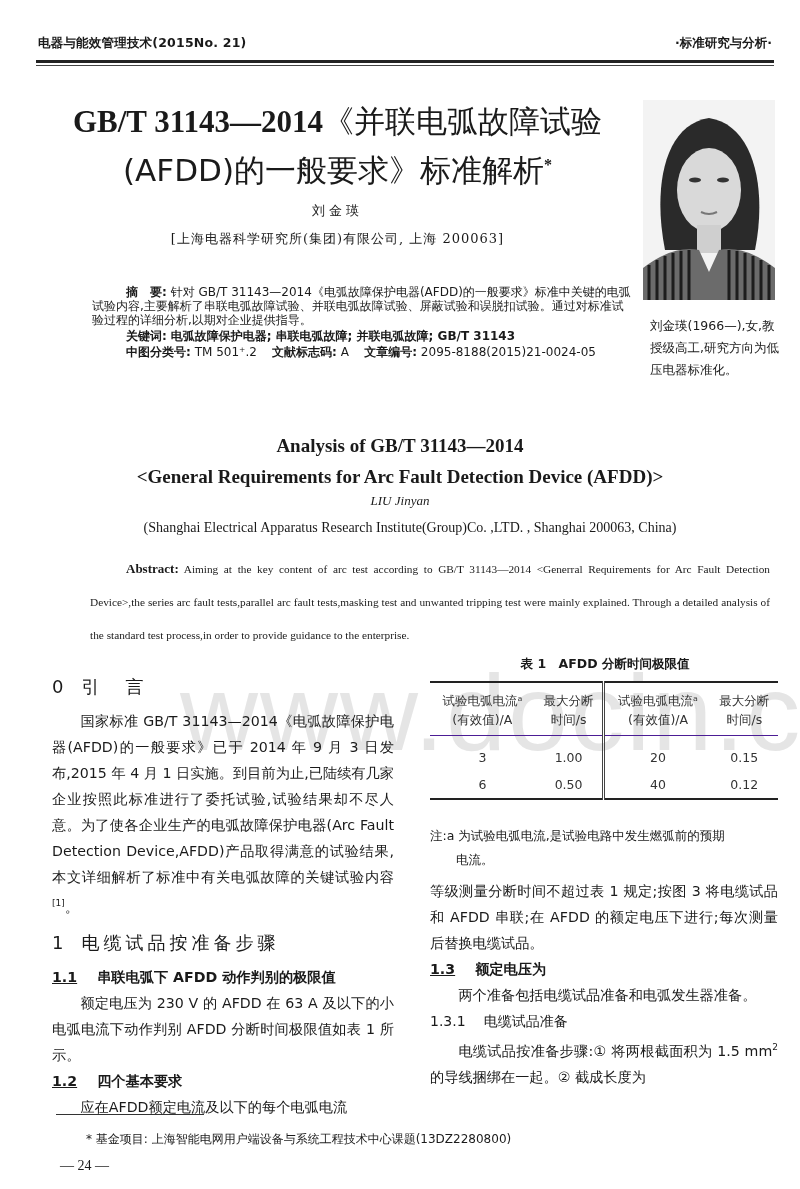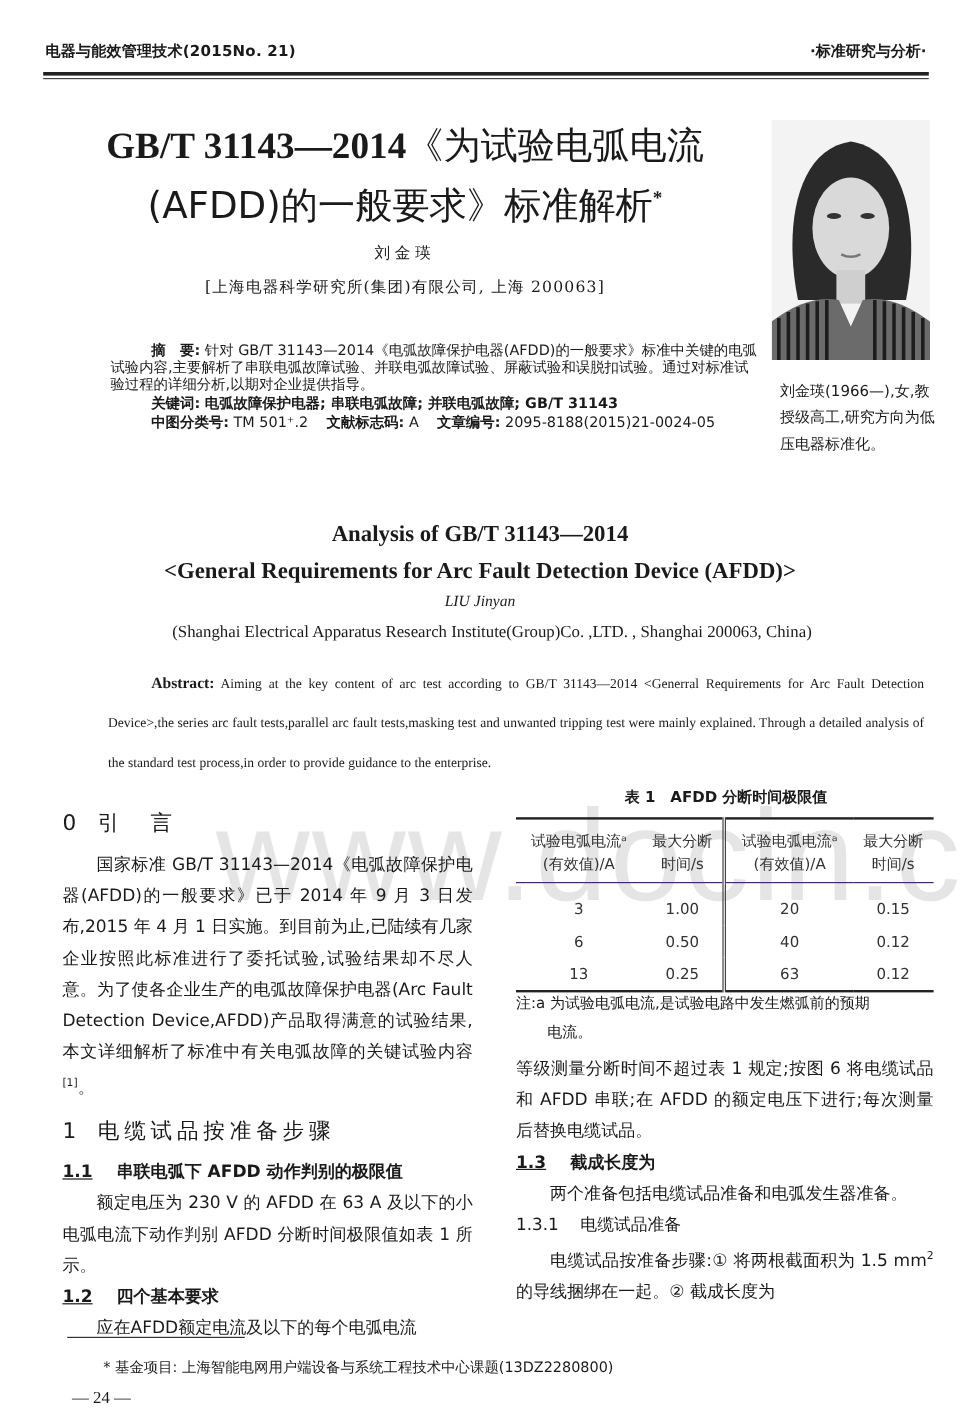--- a/index.html
+++ b/index.html
@@ -55,21 +55,21 @@
 </style>
 </head>
 <body>
 
 <div class="abs hdr-left">电器与能效管理技术(2015No. 21)</div>
 <div class="abs hdr-right">·标准研究与分析·</div>
 <div class="abs hdr-rule"></div>
 <div class="abs hdr-rule2"></div>
 
 <div class="abs title">
-  <div><span>GB/T 31143—2014</span><span class="zh">《为试验电弧电流</span></div>
+  <div><span>GB/T 31143—2014</span><span class="zh">《并联电弧故障试验</span></div>
   <div><span class="zh">(AFDD)的一般要求》标准解析</span><sup>*</sup></div>
 </div>
 <div class="abs author">刘金瑛</div>
 <div class="abs affil">[上海电器科学研究所(集团)有限公司, 上海  200063]</div>
 
 <div class="abs abs-block">
   <p class="ind"><span class="lab">摘　要:</span> <span>针对 GB/T 31143—2014《电弧故障保护电器(AFDD)的一般要求》标准中关键的电弧试验内容,主要解析了串联电弧故障试验、并联电弧故障试验、屏蔽试验和误脱扣试验。通过对标准试验过程的详细分析,以期对企业提供指导。</span></p>
   <p class="ind" style="margin-top:2px"><span class="lab">关键词:</span> <span class="lab">电弧故障保护电器; 串联电弧故障; 并联电弧故障; GB/T 31143</span></p>
   <p class="ind" style="margin-top:2px">
     <span class="lab">中图分类号:</span> <span>TM 501⁺.2</span>&nbsp;&nbsp;&nbsp;
@@ -156,36 +156,30 @@
       <td class="sep">1.00</td>
       <td>20</td>
       <td>0.15</td>
     </tr>
     <tr>
       <td>6</td>
       <td class="sep">0.50</td>
       <td>40</td>
       <td>0.12</td>
     </tr>
-    <tr>
-      <td>13</td>
-      <td class="sep">0.25</td>
-      <td>63</td>
-      <td>0.12</td>
-    </tr>
   </tbody>
 </table>
 <div class="abs tbl-note">
   <div>注:a 为试验电弧电流,是试验电路中发生燃弧前的预期</div>
   <div class="cont">电流。</div>
 </div>
 
 <div class="abs col-right">
-  <p>等级测量分断时间不超过表 1 规定;按图 6 将电缆试品和 AFDD 串联;在 AFDD 的额定电压下进行;每次测量后替换电缆试品。</p>
-  <p class="h2"><span class="num">1.3</span><span>截成长度为</span></p>
+  <p>等级测量分断时间不超过表 1 规定;按图 3 将电缆试品和 AFDD 串联;在 AFDD 的额定电压下进行;每次测量后替换电缆试品。</p>
+  <p class="h2"><span class="num">1.3</span><span>额定电压为</span></p>
   <p class="ind2">两个准备包括电缆试品准备和电弧发生器准备。</p>
   <p class="h3"><span class="num">1.3.1</span><span>电缆试品准备</span></p>
   <p class="ind2"><span>电缆试品按准备步骤:① 将两根截面积为 1.5 mm</span><span class="sup">2</span><span>的导线捆绑在一起。② 截成长度为</span></p>
 </div>
 
 <div class="abs fn-rule"></div>
 <div class="abs fn">* 基金项目: 上海智能电网用户端设备与系统工程技术中心课题(13DZ2280800)</div>
 <div class="abs pageno">— 24 —</div>
 
 </body></html>

